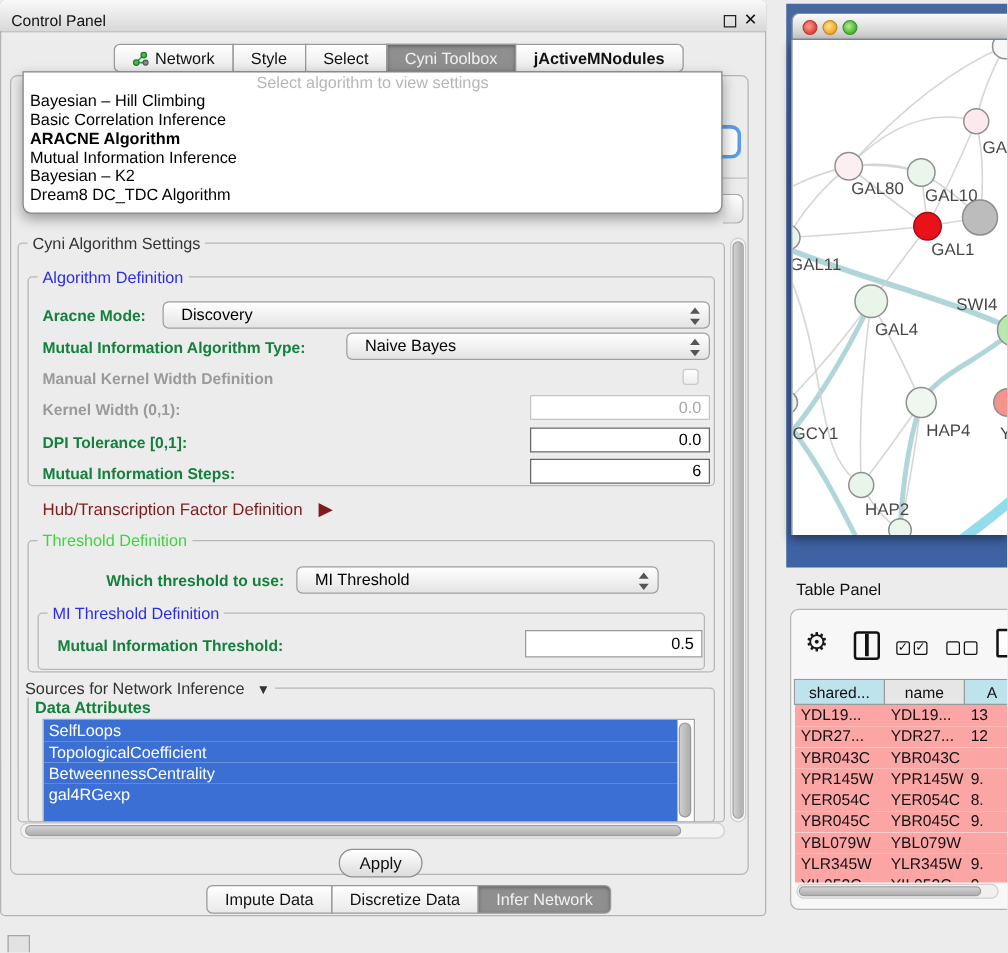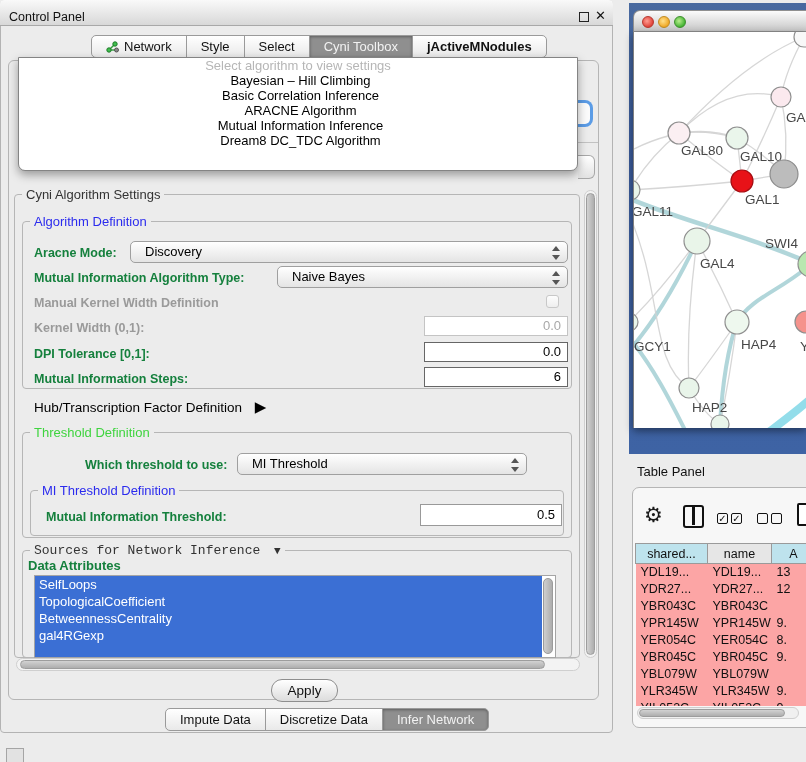--- a/index.html
+++ b/index.html
@@ -27,43 +27,43 @@
   .seg .tab:last-child { border-radius:0 5px 5px 0; }
   .seg .tab.sel { background:#8f8f8f; color:#f2f2f2; box-shadow:inset 0 1px 3px rgba(0,0,0,.35); }
   .seg .tab.bold { font-weight:bold; }
   .net-ico { display:inline-block; vertical-align:-2px; margin-right:5px; }
 
   
   .popup { left:18px; top:57px; width:560px; height:114px; background:#ffffff;
     border:1px solid #848484; border-radius:0 0 7px 7px; z-index:40;
     box-shadow:0 4px 10px rgba(0,0,0,.35); overflow:hidden; }
   .popup .ph { height:15px; line-height:15px; text-align:center; color:#b6b6b6; font-size:13px; }
-  .popup .item { height:15px; line-height:15px; font-size:13px; color:#000; padding-left:5px; white-space:nowrap;text-align:center; }
-  .popup .item.bold { font-weight:normal; }
+  .popup .item { height:15px; line-height:15px; font-size:13px; color:#000; padding-left:5px; white-space:nowrap; }
+  .popup .item.bold { font-weight:bold; }
 
   
   .frag-blue { left:577px; top:100px; width:16px; height:27px; background:#fbfbfb;
     border:3px solid #5b9ce6; border-left:none; border-radius:0 8px 8px 0; z-index:30; }
   .frag-line { left:578px; top:142px; width:20px; height:1px; background:#c2c2c2; z-index:30; }
   .frag-combo { left:578px; top:155px; width:17px; height:24px;
     background:linear-gradient(#ffffff,#e2e2e2); border:1px solid #a8a8a8; border-left:none;
     border-radius:0 6px 6px 0; z-index:30; }
 
   
   .content-panel { left:8px; top:60px; width:591px; height:640px; background:#ececec;
     border:1px solid #b5b5b5; border-radius:6px; }
 
   .groupbox { position:absolute; border:1px solid #b6b6b6; border-radius:4px; }
   .legend { position:absolute; background:#ececec; padding:0 4px; font-size:13px; color:#333; white-space:nowrap; z-index:2; }
   .legend.blue { color:#2b2bee; }
   .legend.green { color:#3fd43f; }
 
   .lbl { position:absolute; font-size:12.5px; font-weight:bold; color:#15803d; white-space:nowrap; }
   .lbl.dis { color:#9a9a9a; }
-  .plain { position:absolute; font-size:13.5px; color:#000000; white-space:nowrap; }
+  .plain { position:absolute; font-size:13.5px; color:#7f1d1d; white-space:nowrap; }
 
   .combo { position:absolute; height:22px; background:linear-gradient(#ffffff,#e4e4e4);
     border:1px solid #9f9f9f; border-radius:5px; font-size:13px; color:#000; line-height:20px;
     padding-left:14px; }
   .combo .arr { position:absolute; right:7px; top:3px; width:8px; height:16px; }
   .combo .arr:before { content:""; position:absolute; top:1px; left:0;
     border-left:4px solid transparent; border-right:4px solid transparent; border-bottom:5px solid #555; }
   .combo .arr:after { content:""; position:absolute; bottom:1px; left:0;
     border-left:4px solid transparent; border-right:4px solid transparent; border-top:5px solid #555; }
 
@@ -216,21 +216,21 @@
     <span class="arr"></span>
   </div>
 
   <div class="groupbox" style="left:30px; top:490px; width:534px; height:46px;"></div>
   <div class="legend blue" style="left:38px; top:483px;">MI Threshold Definition</div>
 
   <div class="lbl" style="left:46px; top:510px;">Mutual Information Threshold:</div>
   <div class="tfield soft" style="left:420px; top:504px; width:142px;">0.5</div>
 
   <div class="groupbox" style="left:22px; top:550px; width:550px; height:108px;"></div>
-  <div class="legend" style="left:30px; top:543px;font-family:Liberation Mono, monospace;">
+  <div class="legend" style="left:16px; top:543px;">
     <span>Sources for Network Inference</span>
     <span style="margin-left:6px; font-size:11px;">▼</span>
   </div>
   <div class="lbl" style="left:28px; top:558px; font-size:13px;">Data Attributes</div>
 
   <div class="attr-list">
     <div class="attr-item sel">SelfLoops</div>
     <div class="attr-item sel">TopologicalCoefficient</div>
     <div class="attr-item sel">BetweennessCentrality</div>
     <div class="attr-item sel">gal4RGexp</div>
@@ -254,20 +254,21 @@
     <div class="tab"><span>Discretize Data</span></div>
     <div class="tab sel"><span>Infer Network</span></div>
   </div>
 
   <div class="abs popup">
     <div class="ph">Select algorithm to view settings</div>
     <div class="item">Bayesian – Hill Climbing</div>
     <div class="item">Basic Correlation Inference</div>
     <div class="item bold">ARACNE Algorithm</div>
     <div class="item">Mutual Information Inference</div>
+    <div class="item">Bayesian – K2</div>
     <div class="item">Dream8 DC_TDC Algorithm</div>
   </div>
 
   <div class="abs desktop"></div>
   <div class="abs net-win-bar">
     <div class="tl red"></div>
     <div class="tl yel"></div>
     <div class="tl grn"></div>
   </div>
   <div class="abs net-canvas-wrap">

